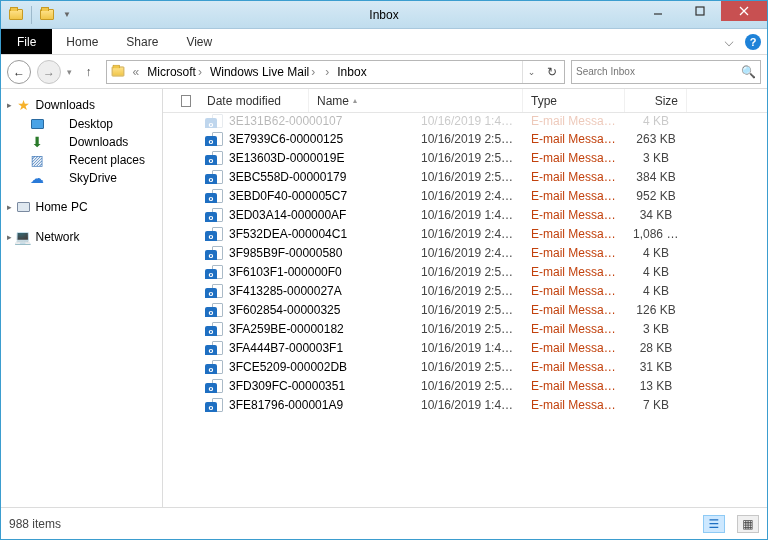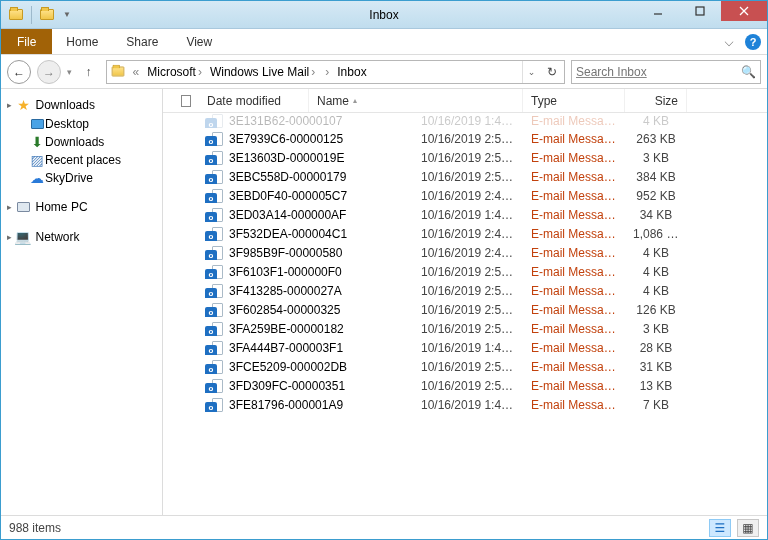--- a/index.html
+++ b/index.html
@@ -11,46 +11,46 @@
 .ql { display: flex; gap: 2px; padding: 0 4px; height: 100%; align-items: center; }
 .qlbtn { width: 22px; height: 22px; display: flex; align-items: center; justify-content: center; cursor: default; }
 .qldiv { width: 1px; background: #9db9cc; height: 18px; margin: 0 2px; }
 .title { position: absolute; left: 50%; transform: translateX(-50%); font-size: 12px; color: #000; }
 .winbtns { margin-left: auto; display: flex; height: 100%; }
 .winbtn { width: 42px; height: 20px; display: flex; align-items: center; justify-content: center; cursor: default; }
 .winbtn.close { background: #c85051; color: #fff; width: 46px; }
 
 
 .ribbon { height: 26px; background: #fff; border-bottom: 1px solid #dcdcdc; display: flex; align-items: stretch; position: relative; }
-.filetab { background: #a16207; color: #fff; padding: 0 16px; display: flex; align-items: center; font-size: 12px; cursor: default; }
+.filetab { background: #000000; color: #fff; padding: 0 16px; display: flex; align-items: center; font-size: 12px; cursor: default; }
 .rtab { padding: 0 14px; display: flex; align-items: center; cursor: default; color: #333; }
 .ribright { margin-left: auto; display: flex; align-items: center; padding-right: 6px; gap: 4px; }
 .rbtn { width: 24px; height: 24px; display: flex; align-items: center; justify-content: center; }
 .help { width: 16px; height: 16px; border-radius: 50%; background: #1e82d8; color: #fff; font-size: 11px; display: flex; align-items: center; justify-content: center; font-weight: bold; }
 
 
 .navrow { height: 34px; display: flex; align-items: center; padding: 2px 6px; gap: 6px; border-bottom: 1px solid #dcdcdc; }
 .navbtn { width: 24px; height: 24px; border: 1px solid #c7c7c7; border-radius: 50%; display: flex; align-items: center; justify-content: center; background: #eee; color: #777; }
 .navbtn.enabled { background: #fff; color: #222; border-color: #9a9a9a; }
 .up { width: 22px; height: 22px; display: flex; align-items: center; justify-content: center; color: #444; }
 .chev { color: #888; }
 .addr { flex: 1; height: 24px; border: 1px solid #b7b7b7; display: flex; align-items: center; font-size: 12px; background: #fff; }
 .addr .seg { padding: 0 4px; white-space: nowrap; display: flex; align-items: center; gap: 2px; cursor: default; }
 .addr .dd { width: 18px; display: flex; align-items: center; justify-content: center; border-left: 1px solid #e0e0e0; height: 100%; }
 .refresh { width: 24px; height: 22px; display: flex; align-items: center; justify-content: center; color: #444; }
 .search { width: 190px; height: 24px; border: 1px solid #b7b7b7; display: flex; align-items: center; justify-content: space-between; padding: 0 4px; color: #888; background: #fff; }
-.search input { border: none; outline: none; width: 100%; font-family: inherit; font-size: 12px; color: #888; background: transparent; text-decoration: underline; }
+.search input { border: none; outline: none; width: 100%; font-family: inherit; font-size: 10px; color: #888; background: transparent; }
 
 
 .body { flex: 1; display: flex; min-height: 0; }
 .nav { width: 162px; border-right: 1px solid #dcdcdc; padding: 6px 0; overflow: hidden; }
 .navgroup { margin-bottom: 10px; }
 .navhdr { display: flex; align-items: center; gap: 4px; padding: 2px 6px; cursor: default; }
 .navhdr .tri { color: #6b6b6b; font-size: 9px; }
-.navitem { display: flex; align-items: center; gap: 0; padding: 2px 6px 2px 28px; cursor: default; height: 18px; }
+.navitem { display: flex; align-items: center; gap: 24px; padding: 2px 6px 2px 28px; cursor: default; height: 18px; }
 .ie { width: 16px; height: 16px; display: flex; align-items: center; justify-content: center; }
 .folder16 { width: 14px; height: 11px; background: linear-gradient(#ffe28a,#f0c64a); border: 1px solid #c79a23; border-radius: 1px; position: relative; }
 .folder16::before { content: ''; position: absolute; top: -3px; left: 0; width: 6px; height: 3px; background: #f0c64a; border: 1px solid #c79a23; border-bottom: none; border-radius: 1px 1px 0 0; }
 .star16 { color: #f6b12a; font-size: 14px; }
 .desk16 { width: 13px; height: 10px; background: #4aa3e6; border: 1px solid #2a6aa0; border-radius: 1px; }
 .dl16 { color: #2a7a2a; font-size: 14px; }
 .rec16 { color: #5386c0; font-size: 14px; }
 .sky16 { color: #2a7ad8; font-size: 14px; line-height: 1; }
 .pc16 { width: 13px; height: 10px; background: #dfe8f0; border: 1px solid #7a8aa0; border-radius: 1px; }
 .net16 { color: #3a7ed8; font-size: 14px; }
@@ -76,21 +76,21 @@
 .cell.name { width: 214px; display: flex; align-items: center; gap: 6px; }
 .cell.date { width: 110px; color: #444; }
 .cell.type { width: 102px; color: #c2410c; }
 .cell.size { width: 62px; text-align: center; color: #444; }
 .eml { position: relative; width: 16px; height: 14px; flex-shrink: 0; }
 .eml .page { position: absolute; right: 0; top: 0; width: 11px; height: 14px; background: #fff; border: 1px solid #aabac7; border-radius: 1px; }
 .eml .o { position: absolute; left: -2px; bottom: -2px; width: 12px; height: 12px; background: #1e6fc2; border-radius: 2px; display: flex; align-items: center; justify-content: center; color: #fff; font-size: 8px; font-weight: bold; }
 .chk { width: 12px; height: 12px; border: 1px solid #888; background: #fff; }
 
 
-.status { height: 24px; border-top: 1px solid #dcdcdc; display: flex; align-items: center; padding: 0 8px; gap: 6px; color: #444; }
+.status { height: 32px; border-top: 1px solid #dcdcdc; display: flex; align-items: center; padding: 0 8px; gap: 12px; color: #444; }
 .status .count { flex: 1; }
 .viewbtn { width: 22px; height: 18px; border: 1px solid #c7c7c7; background: #f0f0f0; cursor: default; display: flex; align-items: center; justify-content: center; }
 .viewbtn.active { background: #cde8ff; border-color: #8ecaf5; color: #1e6fc2; }
 </style>
 </head>
 <body>
 
 <div class="window">
 
   <div class="titlebar">

